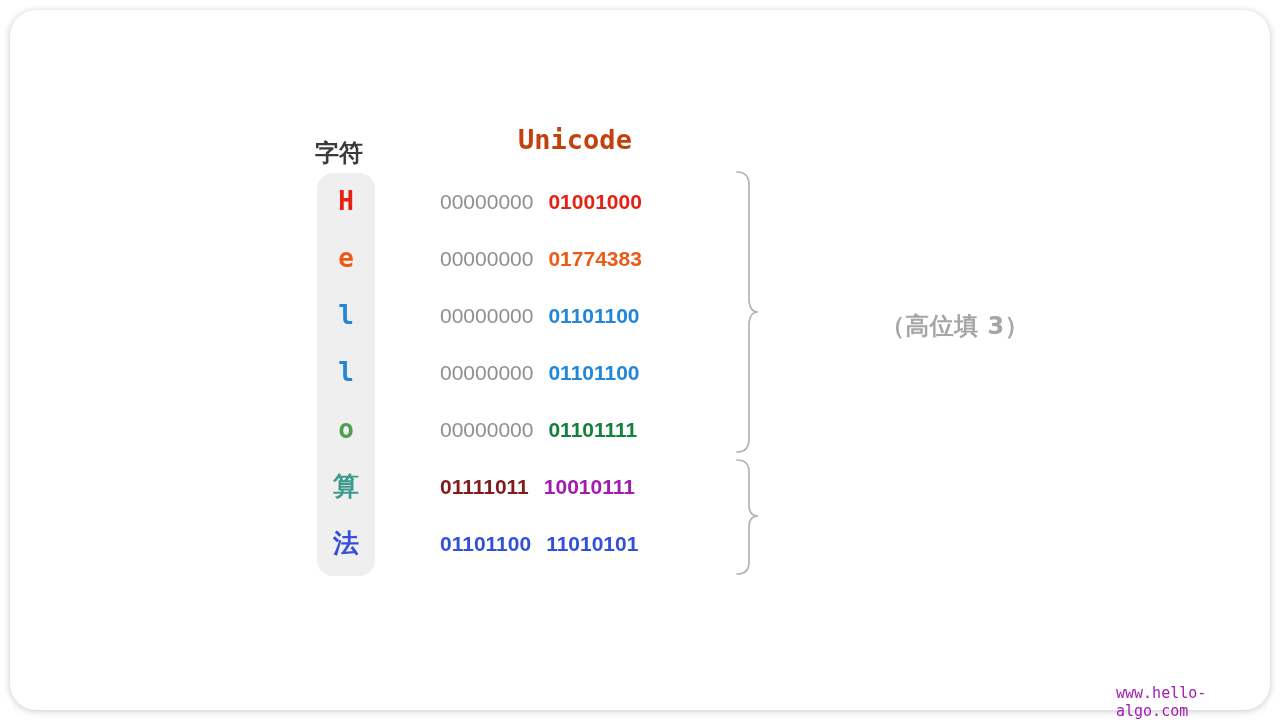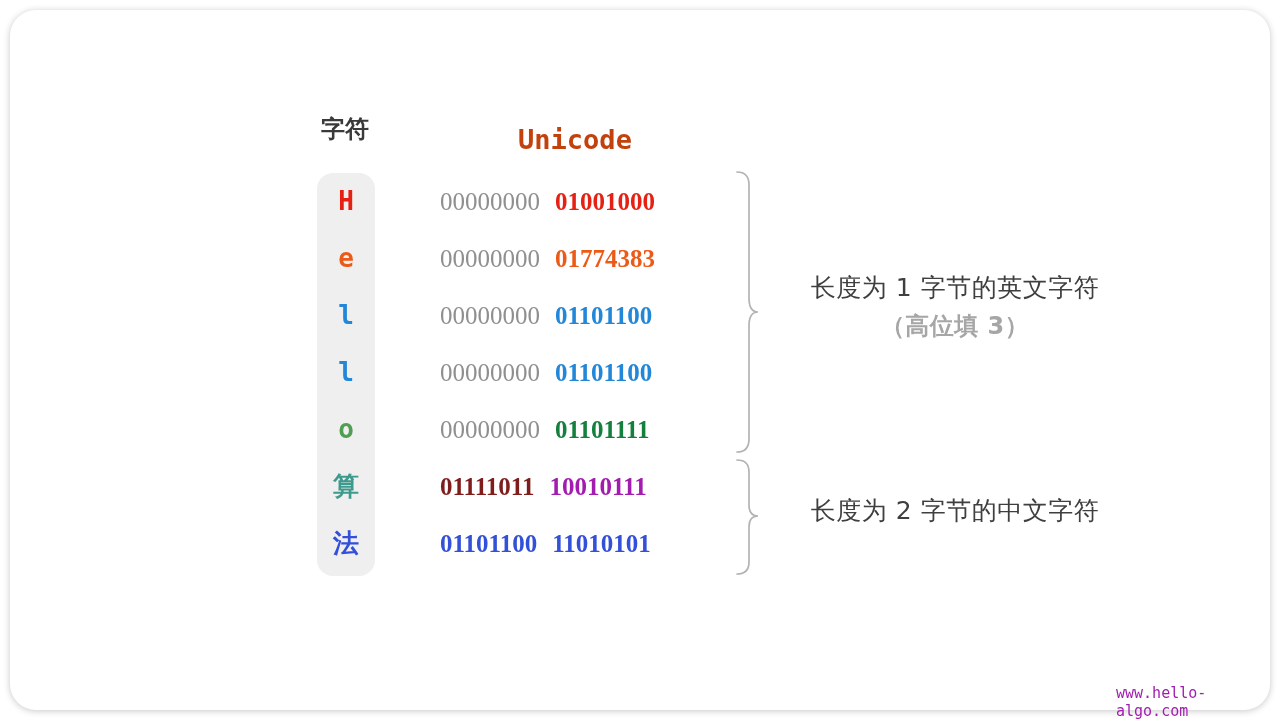--- a/index.html
+++ b/index.html
@@ -1,32 +1,32 @@
 <!DOCTYPE html>
 <html><head>
 <meta charset="utf-8">
 <style>
   html,body{margin:0;padding:0;background:#ffffff;}
   .canvas{position:relative;width:1280px;height:720px;background:#ffffff;overflow:hidden;
           font-family:"DejaVu Sans",sans-serif;}
   .card{position:absolute;left:10px;top:10px;width:1260px;height:700px;background:#ffffff;
         border-radius:26px;box-shadow:0 1px 7px rgba(0,0,0,0.22);}
-  .hdr-char{position:absolute;left:305px;top:104px;width:60px;text-align:center;
+  .hdr-char{position:absolute;left:305px;top:128px;width:60px;text-align:left;
             font-size:24px;font-weight:bold;color:#3a3a3a;line-height:30px;}
   .hdr-unicode{position:absolute;left:435px;top:114px;width:260px;text-align:center;
             font-family:"DejaVu Sans Mono",monospace;font-weight:bold;font-size:27px;
             color:#c2410c;line-height:32px;}
   .pill{position:absolute;left:307px;top:163px;width:58px;height:403px;
         background:#efefef;border-radius:16px;}
   .row{position:absolute;left:0;width:1280px;height:30px;}
   .row-char{position:absolute;left:307px;width:58px;text-align:center;
         font-family:"DejaVu Sans Mono","DejaVu Sans",sans-serif;
         font-weight:bold;font-size:26px;line-height:30px;}
   .row-bin{position:absolute;left:430px;top:1px;
-        font-family:Liberation Serif, serif;font-size:25px;line-height:29px;
+        font-family:Liberation Sans, sans-serif;font-size:21px;line-height:29px;
         white-space:nowrap;}
   .byte-low{font-weight:bold;margin-left:15px;}
   .byte-bold{font-weight:bold;}
   .brace{position:absolute;}
   .brace path{fill:none;stroke-width:1.7px;stroke-linecap:round;}
   .ann{position:absolute;left:765px;width:360px;text-align:center;line-height:30px;}
   .ann-dark{font-size:25px;color:#3f3f3f;letter-spacing:0.5px;}
   .ann-light{font-size:24px;color:#a6a6a6;font-weight:bold;letter-spacing:0.5px;}
   .watermark{position:absolute;left:1106px;top:674px;
         font-family:"DejaVu Sans Mono",monospace;font-size:15px;color:#a21caf;}
@@ -78,19 +78,17 @@
     </div>
 
     <svg class="brace" style="left:725px;top:161px" width="28" height="282" viewBox="0 0 28 282">
       <path d="M 2 1 Q 14 1 14 14 L 14 127 Q 14 141 23 141 Q 14 141 14 155 L 14 268 Q 14 281 2 281" style="stroke: rgb(179, 179, 179);"></path>
     </svg>
 
     <svg class="brace" style="left:725px;top:449px" width="28" height="116" viewBox="0 0 28 116">
       <path d="M 2 1 Q 14 1 14 13 L 14 46 Q 14 57 23 57 Q 14 57 14 68 L 14 103 Q 14 115 2 115" style="stroke: rgb(179, 179, 179);"></path>
     </svg>
 
-    <div class="ann ann-dark" style="top:263px">长度为 1 字节的英文字符</div>
     <div class="ann ann-light" style="top:301px">（高位填 3）</div>
-    <div class="ann ann-dark" style="top:486px">长度为 2 字节的中文字符</div>
 
     <div class="watermark">www.hello-algo.com</div>
   </div>
 </div>
 
 </body></html>

